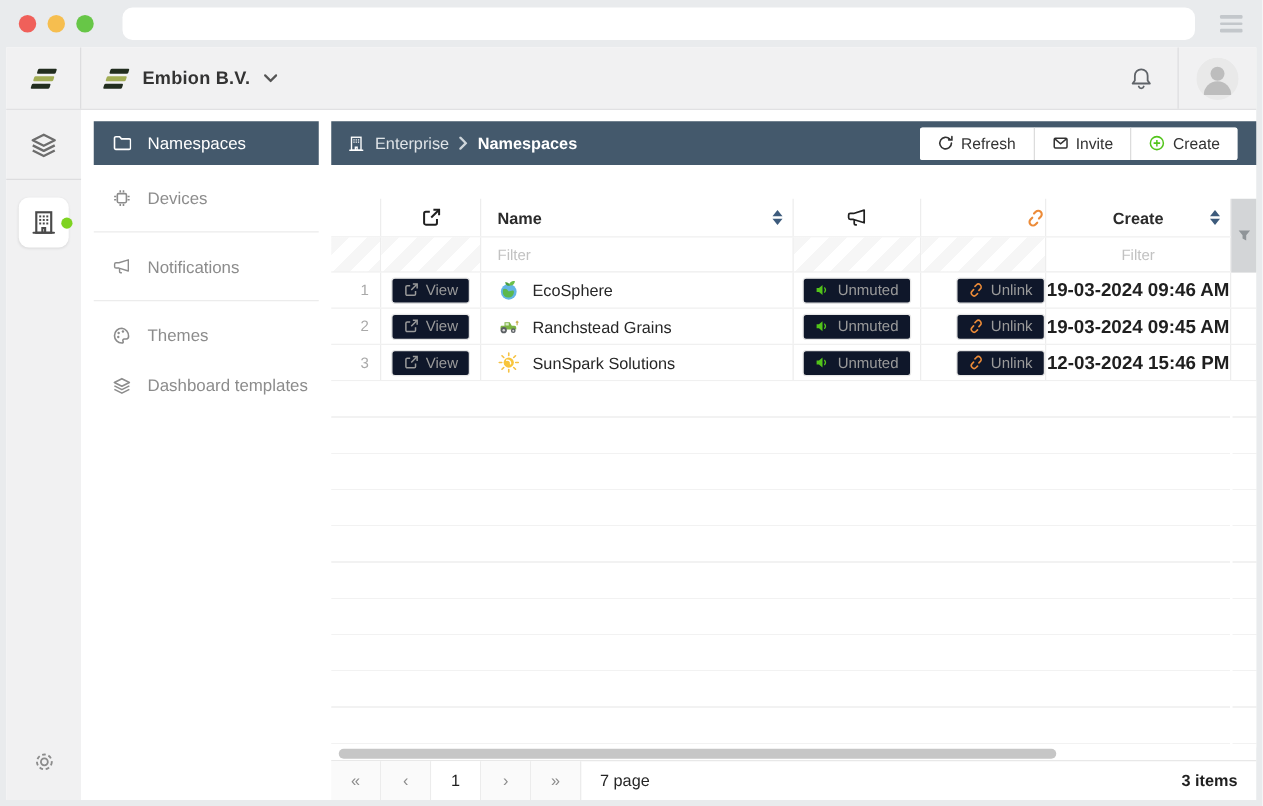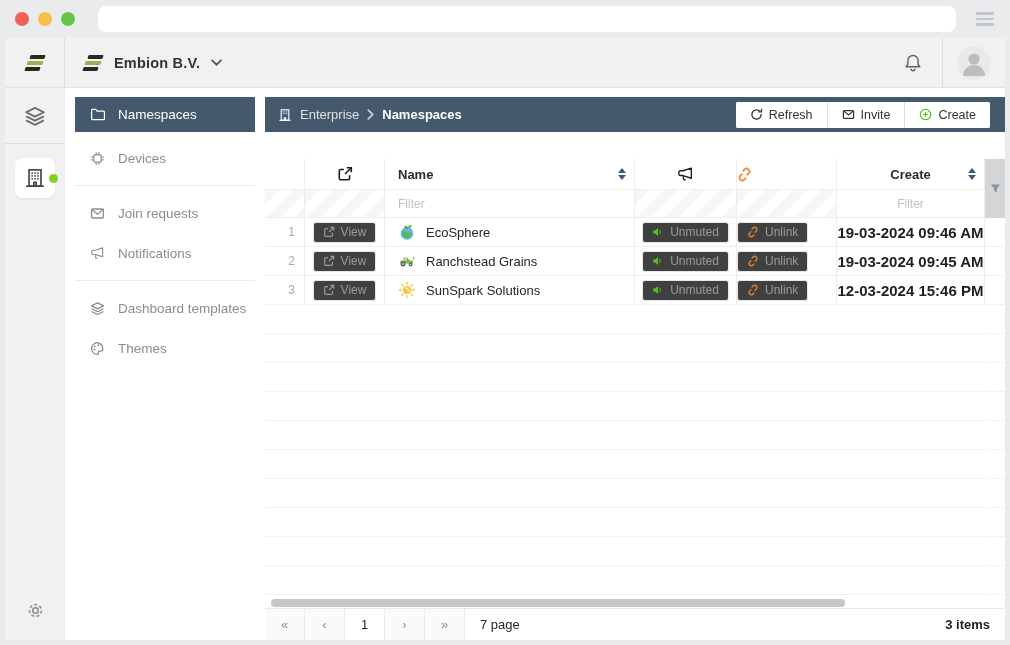--- a/index.html
+++ b/index.html
@@ -67,41 +67,41 @@
   .tb-btn + .tb-btn { border-left:1px solid #dcdcdc; }
 
   
   .tablewrap { position:relative; margin-top:27px; flex:1; display:flex; flex-direction:column; min-height:0; }
   .trow { display:flex; flex:none; }
   .cell { border-right:1px solid #ededed; display:flex; align-items:center; overflow:hidden; }
   .c-num { width:40px; justify-content:flex-end; padding-right:9px; }
   .c-view { width:80px; justify-content:center; }
   .c-name { width:250px; padding-left:13px; position:relative; }
   .c-mute { width:102px; justify-content:center; }
-  .c-link { width:100px; justify-content:flex-start; }
+  .c-link { width:100px; justify-content:flex-end; }
   .c-date { width:148px; justify-content:center; position:relative; }
   .c-fill { width:20px; border-right:none; }
 
   .thead { height:31px; border-bottom:1px solid #f0f0f0; }
   .thead .cell { font-size:13px; font-weight:bold; color:#2b2b2b; }
   .sort { position:absolute; right:8px; display:flex; flex-direction:column; gap:2px; }
   .sort i { width:0; height:0; border-left:4px solid transparent; border-right:4px solid transparent; display:block; }
   .sort .up { border-bottom:5px solid #3d5b7c; }
   .sort .down { border-top:5px solid #3d5b7c; }
 
   .tfilter { height:28px; border-bottom:1px solid #ededed; }
   .striped { background:repeating-linear-gradient(135deg, #f6f6f6 0 10px, #ffffff 10px 20px); }
   .tfilter input { width:100%; height:100%; border:0; outline:0; font-size:12px; color:#666; background:transparent; }
   .tfilter .c-name input { padding-left:0; }
   .tfilter .c-date input { text-align:center; }
   .tfilter input::placeholder { color:#c2c2c2; }
 
   .tdata { height:29px; border-bottom:1px solid #f0f0f0; }
   .rownum { font-size:12px; color:#a9a9a9; }
-  .chip { display:inline-flex; align-items:center; gap:6px; height:21px; padding:3px 9px; background:#404040; border:1px solid #e7e7e7; border-radius:3px; font-size:12px; color:#9a9a9a; cursor:pointer; }
+  .chip { display:inline-flex; align-items:center; gap:6px; height:21px; padding:3px 9px; background:#0f172a; border:1px solid #e7e7e7; border-radius:3px; font-size:12px; color:#9a9a9a; cursor:pointer; }
   .ent-name { display:flex; align-items:center; gap:10px; font-size:13px; color:#262626; }
   .date { font-size:15px; font-weight:600; color:#1f1f1f; }
 
   .filler-head { position:absolute; top:0; right:0; width:20px; height:59px; background:#d3d5d7; display:flex; align-items:center; justify-content:center; }
 
   .empty-rows { flex:1; position:relative; background:repeating-linear-gradient(to bottom, #ffffff 0 28px, #f2f2f2 28px 29px); }
   .empty-rows::after { content:''; position:absolute; right:19px; top:0; bottom:0; width:2px; background:#ffffff; }
 
   .hscroll { height:10px; flex:none; position:relative; }
   .hthumb { position:absolute; left:6px; top:1px; width:574px; height:8px; border-radius:4px; background:#c6c6c6; }
@@ -229,56 +229,47 @@
         <svg width="15" height="15" viewBox="0 0 14 14">
             <g fill="none" stroke="currentColor" stroke-width="1.2">
               <rect x="3.6" y="3.6" width="6.8" height="6.8" rx="1"></rect>
               <path d="M5.8 1.2v1.6M8.2 1.2v1.6M5.8 11.2v1.6M8.2 11.2v1.6M1.2 5.8h1.6M1.2 8.2h1.6M11.2 5.8h1.6M11.2 8.2h1.6"></path>
             </g>
           </svg>
         <span>Devices</span>
       </div>
       <div class="side-divider"></div>
       <div class="side-item">
-        <svg width="15" height="15" viewBox="0 0 14 14">
-            <g fill="none" stroke="currentColor" stroke-width="1.2">
-              <rect x="1.5" y="2.8" width="11" height="8.4" rx="1"></rect>
-              <path d="M2 3.4L7 7.6l5-4.2"></path>
-            </g>
-          </svg>
-        <span>Join requests</span>
-      </div>
-      <div class="side-item">
         <svg width="15" height="15" viewBox="0 0 16 16">
             <g fill="none" stroke="currentColor" stroke-width="1.2" stroke-linejoin="round">
               <path d="M13.5 2v9.5L5.5 9H3a1.2 1.2 0 0 1-1.2-1.2V5.7A1.2 1.2 0 0 1 3 4.5h2.5l8-2.5z"></path>
               <path d="M6 9.3V12a1 1 0 0 0 1 1h1"></path>
             </g>
           </svg>
         <span>Notifications</span>
       </div>
       <div class="side-divider"></div>
+      <div class="side-item">
+        <svg width="15" height="15" viewBox="0 0 14 14">
+            <path d="M7 1.5a5.5 5.5 0 1 0 0 11c.9 0 1.2-.6.9-1.2-.4-.8-.2-1.8 1-1.8h1.4c1 0 1.7-.8 1.7-2A5.8 5.8 0 0 0 7 1.5z" fill="none" stroke="currentColor" stroke-width="1.2"></path>
+            <circle cx="4.6" cy="5" r=".9" fill="currentColor"></circle>
+            <circle cx="7.8" cy="3.9" r=".9" fill="currentColor"></circle>
+            <circle cx="4.3" cy="8" r=".9" fill="currentColor"></circle>
+          </svg>
+        <span>Themes</span>
+      </div>
       <div class="side-item">
         <svg width="15" height="15" viewBox="0 0 14 14">
             <g fill="none" stroke="currentColor" stroke-width="1.2" stroke-linejoin="round">
               <path d="M7 1.8L12.6 4.6 7 7.4 1.4 4.6z"></path>
               <path d="M1.4 7.2L7 10l5.6-2.8"></path>
               <path d="M1.4 9.8L7 12.6l5.6-2.8"></path>
             </g>
           </svg>
         <span>Dashboard templates</span>
-      </div>
-      <div class="side-item">
-        <svg width="15" height="15" viewBox="0 0 14 14">
-            <path d="M7 1.5a5.5 5.5 0 1 0 0 11c.9 0 1.2-.6.9-1.2-.4-.8-.2-1.8 1-1.8h1.4c1 0 1.7-.8 1.7-2A5.8 5.8 0 0 0 7 1.5z" fill="none" stroke="currentColor" stroke-width="1.2"></path>
-            <circle cx="4.6" cy="5" r=".9" fill="currentColor"></circle>
-            <circle cx="7.8" cy="3.9" r=".9" fill="currentColor"></circle>
-            <circle cx="4.3" cy="8" r=".9" fill="currentColor"></circle>
-          </svg>
-        <span>Themes</span>
       </div>
     </div>
 
     <div class="main">
 
       <div class="breadcrumb-bar">
         <div class="bc-left">
           <svg width="14" height="14" viewBox="0 0 14 14">
               <g stroke="#ffffff" fill="none" stroke-width="1.1">
                 <rect x="3.2" y="1.8" width="7.6" height="10.4"></rect>

